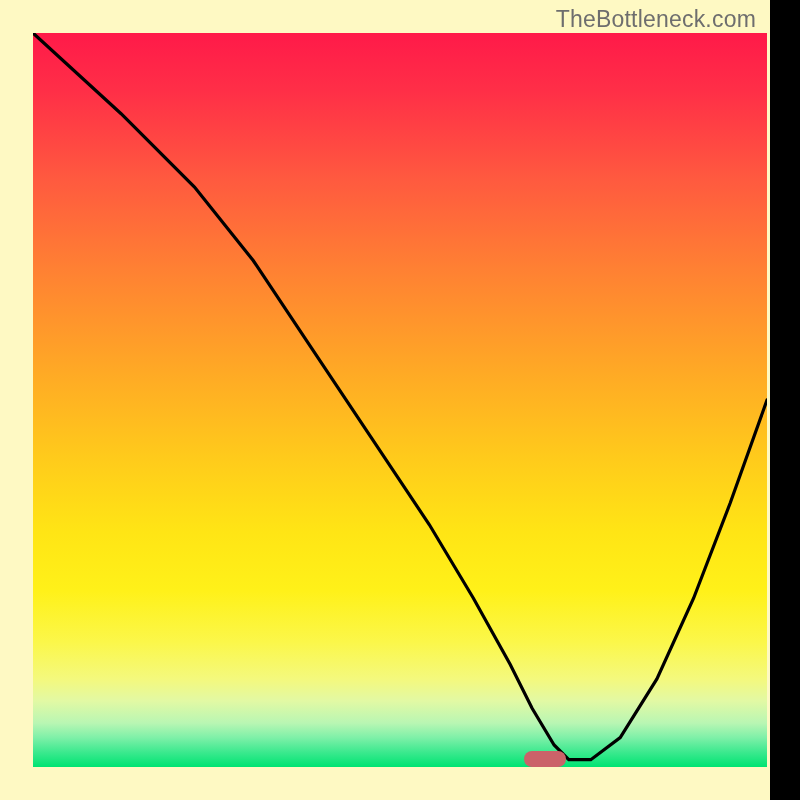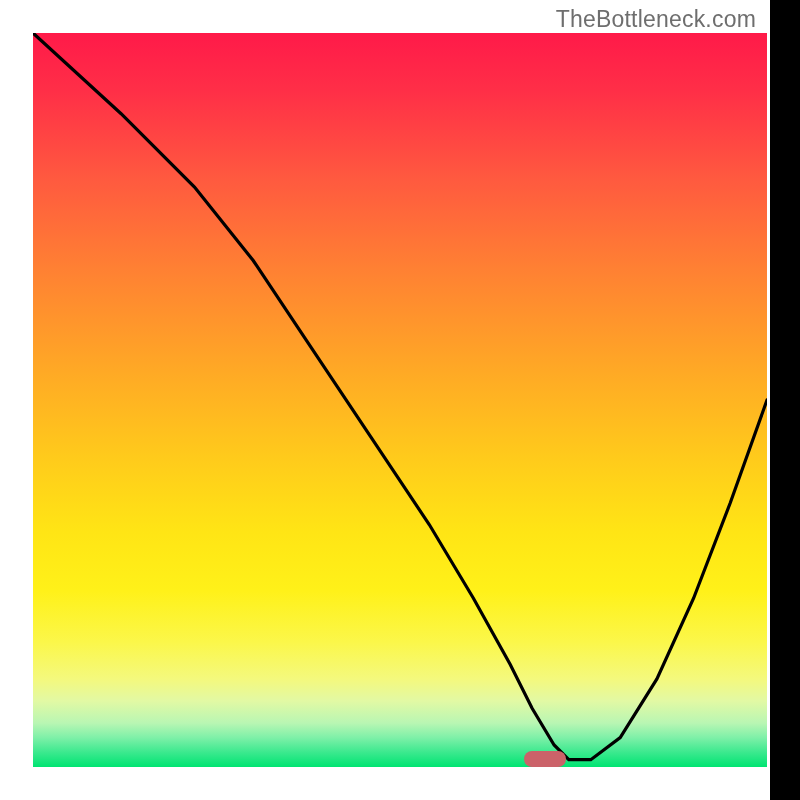--- a/index.html
+++ b/index.html
@@ -10,21 +10,21 @@
     background: #000;
     overflow: hidden;
     font-family: Arial, Helvetica, sans-serif;
   }
   .frame {
     position: absolute;
     left: 0;
     top: 0;
     width: 770px;
     height: 800px;
-    background: #ffffff;
+    background: #fef9c3;
     text-decoration: underline;
   }
   .watermark {
     position: absolute;
     top: 6px;
     right: 14px;
     color: #6e6e6e;
     font-size: 23px;
     font-weight: 400;
     letter-spacing: 0.2px;

